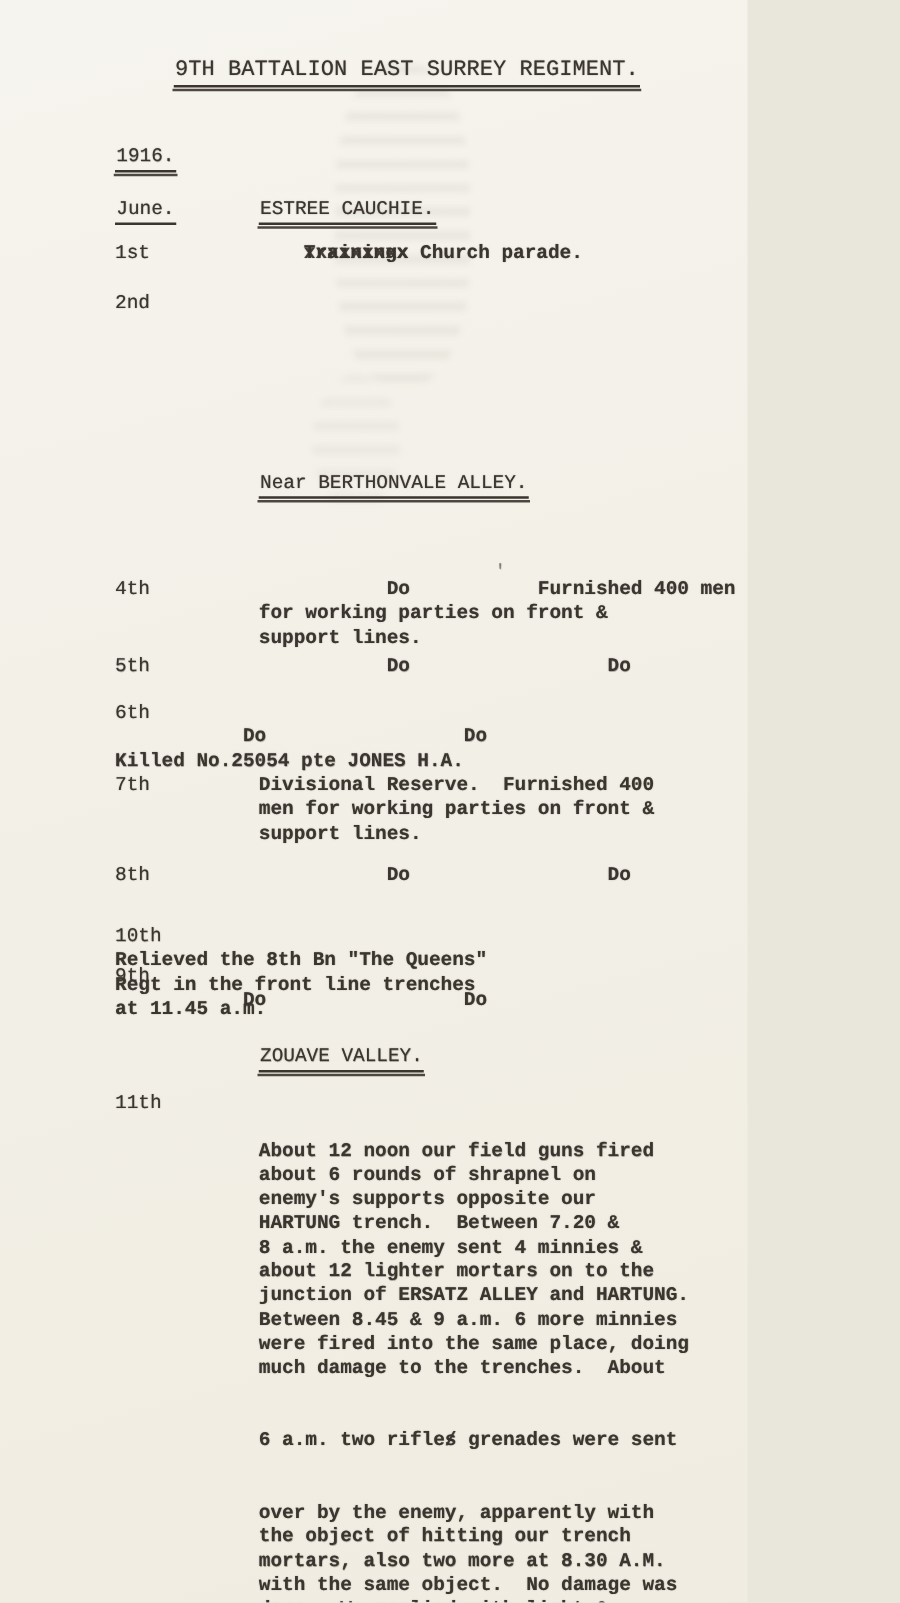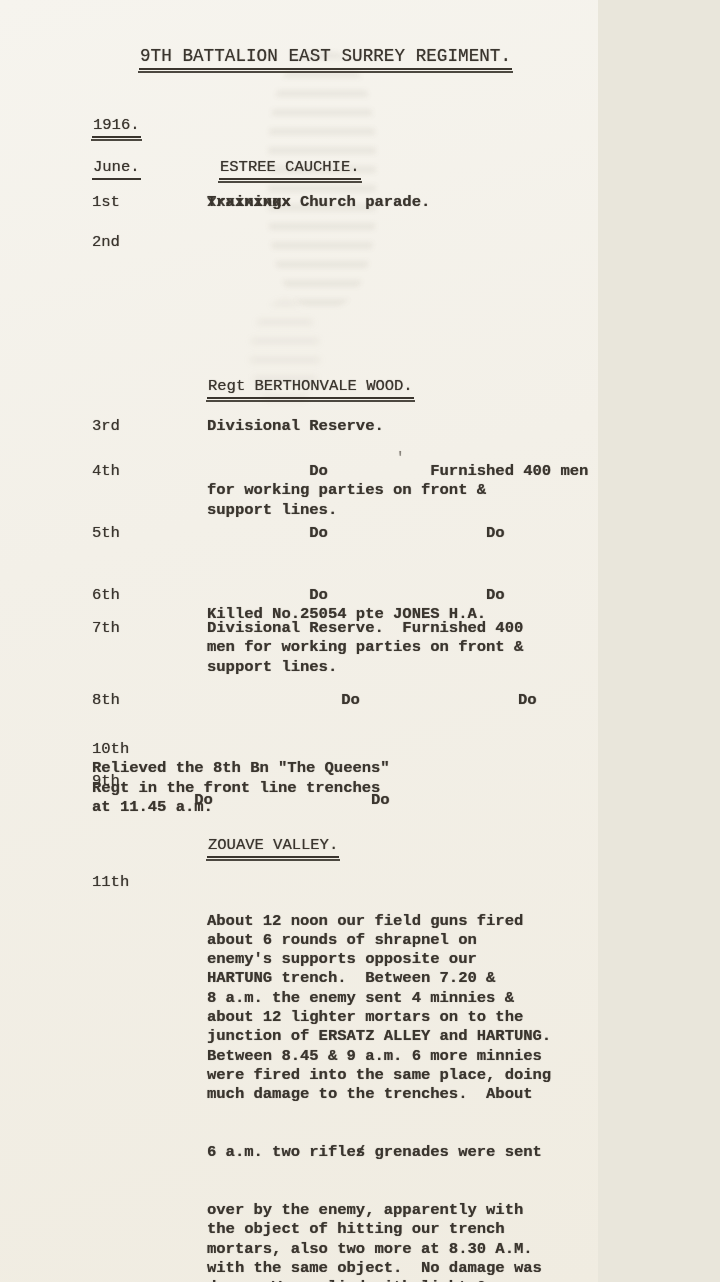--- a/index.html
+++ b/index.html
@@ -33,29 +33,29 @@
     left:139px;top:45px;
     font-size:17.5px;line-height:22px;letter-spacing:.1px;
   }
   
   .us{display:inline-block;padding:0 1px 1px 1px;border-bottom:2.4px solid currentColor;}
   .ud{display:inline-block;padding:0 1px 1px 1px;border-bottom:2.2px solid currentColor;position:relative;}
   .ud::after{content:"";position:absolute;left:-1px;right:-1px;bottom:-5px;height:2px;background:currentColor;opacity:.9;}
   .b-year{left:92px;top:116px;}
   .b-appendix{left:616px;top:120px;}
   .b-month{left:92px;top:158px;}
-  .b-estree{left:207px;top:158px;margin-left:12px;}
+  .b-estree{left:207px;top:158px;}
   .b-h2{left:207px;top:377px;}
   .b-h3{left:207px;top:836px;}
   .entry{position:absolute;left:92px;display:flex;align-items:flex-start;}
   .entry .date{width:115px;flex:none;}
   .entry .body{white-space:pre;font-weight:bold;}
-  .b-e1{top:193px;}  .b-e2{top:233px;}  .b-e3{top:417px;}
-  .b-e4{top:450px;margin-top:12px;}  .b-e5{top:524px;}  .b-e6{top:586px;}
-  .b-e7{top:619px;}  .b-e8{top:691px;gap:32px;}  .b-e9{top:772px;flex-direction:column;}
+  .b-e1{top:193px;gap:36px;}  .b-e2{top:233px;}  .b-e3{top:417px;}
+  .b-e4{top:450px;margin-top:12px;}  .b-e5{top:524px;}  .b-e6{top:561px;flex-direction:column;}
+  .b-e7{top:619px;}  .b-e8{top:691px;}  .b-e9{top:772px;flex-direction:column;}
   .b-e10{top:740px;flex-direction:column;} .b-e11{top:873px;}
   
   .strike{position:relative;display:inline-block;}
   .strike .over{position:absolute;left:0;top:0;opacity:.95;}
   .artifact{position:absolute;left:396px;top:449px;font-size:14px;opacity:.6;}
 </style>
 </head>
 <body>
 
 <div class="page">
@@ -83,27 +83,23 @@
   <div class="entry b-e1">
     <span class="date">1st</span>
     <div class="body"><span class="strike"><span>Trainingx</span><span class="over">xxxxxxxxx</span></span><span> Church parade.</span></div>
   </div>
 
   <div class="entry b-e2">
     <span class="date">2nd</span>
   </div>
 
   <div class="abs b-h2">
-    <span class="ud">Regt BERTHONVALE WOOD.</span>
+    <span class="ud">Near BERTHONVALE ALLEY.</span>
   </div>
 
-  <div class="entry b-e3">
-    <span class="date">3rd</span>
-    <div class="body">Divisional Reserve.</div>
-  </div>
 
   <div class="entry b-e4">
     <span class="date">4th</span>
     <div class="body">           Do           Furnished 400 men
 for working parties on front &amp;
 support lines.</div>
   </div>
   <span class="artifact">'</span>
 
   <div class="entry b-e5">

